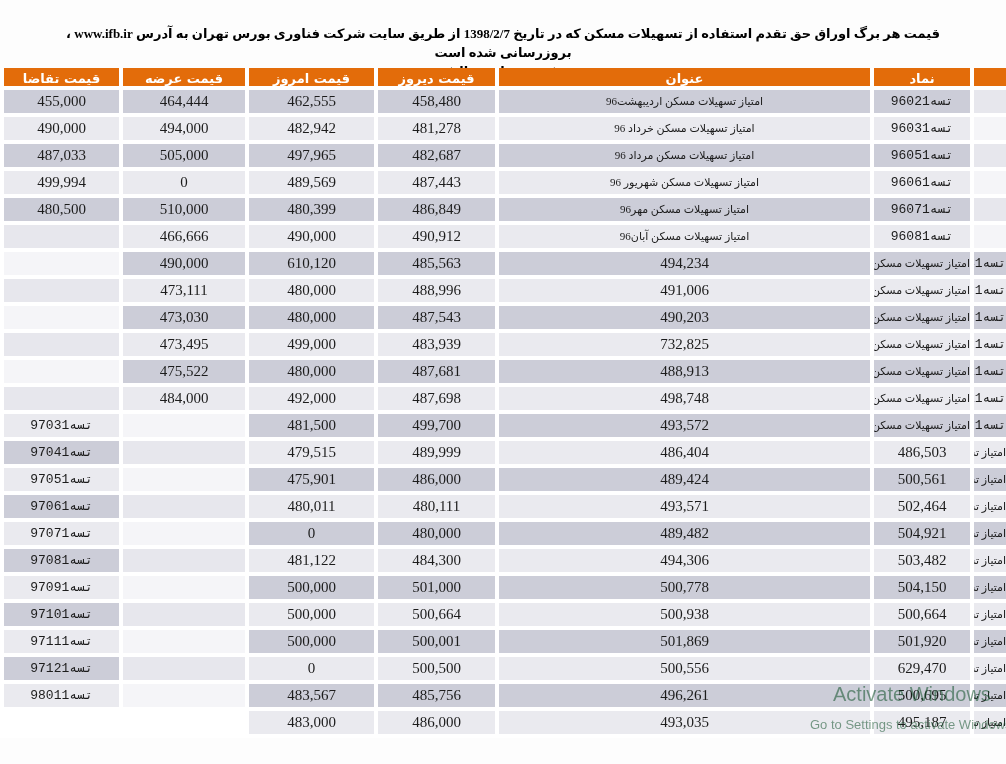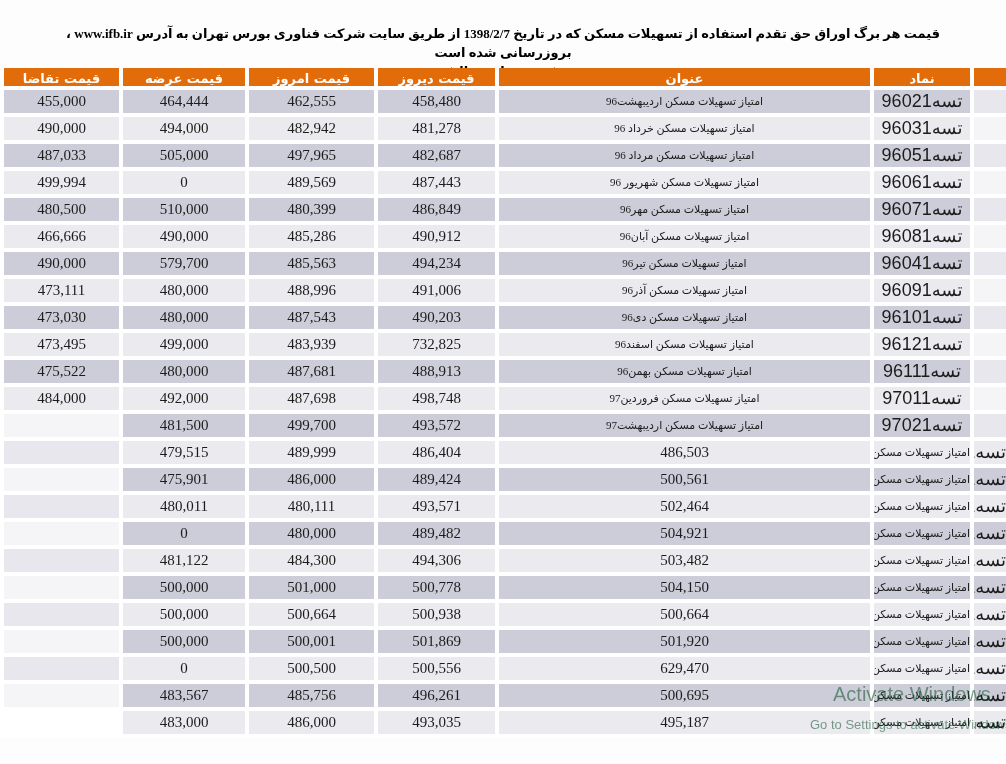--- a/index.html
+++ b/index.html
@@ -35,21 +35,21 @@
     border-bottom:4px solid #fff;border-left:4px solid #fff;
     background:var(--orange,#E36C0A);color:#fff;font-weight:bold;
     font-size:13px;text-align:center;white-space:nowrap;overflow:hidden;
     font-family:"DejaVu Sans","Liberation Sans",sans-serif;
   }
   .dark{background:var(--dark,#CCCDD8);}
   .light{background:var(--light,#EAEAEF);}
   .gutter.dark{background:var(--gutter-dark,#E7E7ED);}
   .gutter.light{background:var(--gutter-light,#F5F5F8);}
   .num{font-family:"Liberation Serif","DejaVu Sans",serif;font-size:15px;}
-  .sym{font-family:Liberation Sans, sans-serif;font-size:18px;}
+  .sym{font-family:Liberation Mono, monospace;font-size:13px;}
   .ttl{font-family:"Liberation Serif","DejaVu Sans",serif;font-size:11px;}
 
   
   .wm{position:absolute;color:#14532d;opacity:.55;white-space:nowrap;
       font-family:"Liberation Sans","DejaVu Sans",sans-serif;pointer-events:none;}
   .wm1{left:833px;top:683px;font-size:20px;}
   .wm2{left:810px;top:717px;font-size:13px;}
 </style>
 </head>
 <body>
@@ -103,29 +103,28 @@
       <div class="cell sym dark">تسه96071</div>
       <div class="cell ttl dark">امتیاز تسهیلات مسکن مهر96</div>
       <div class="cell num dark">486,849</div>
       <div class="cell num dark">480,399</div>
       <div class="cell num dark">510,000</div>
       <div class="cell num dark">480,500</div>
       <div class="cell gutter light"></div>
       <div class="cell sym light">تسه96081</div>
       <div class="cell ttl light">امتیاز تسهیلات مسکن آبان96</div>
       <div class="cell num light">490,912</div>
-      <div class="cell num light">485,286</div>
       <div class="cell num light">490,000</div>
       <div class="cell num light">466,666</div>
       <div class="cell gutter dark"></div>
       <div class="cell sym dark">تسه96041</div>
       <div class="cell ttl dark">امتیاز تسهیلات مسکن تیر96</div>
       <div class="cell num dark">494,234</div>
       <div class="cell num dark">485,563</div>
-      <div class="cell num dark">579,700</div>
+      <div class="cell num dark">610,120</div>
       <div class="cell num dark">490,000</div>
       <div class="cell gutter light"></div>
       <div class="cell sym light">تسه96091</div>
       <div class="cell ttl light">امتیاز تسهیلات مسکن آذر96</div>
       <div class="cell num light">491,006</div>
       <div class="cell num light">488,996</div>
       <div class="cell num light">480,000</div>
       <div class="cell num light">473,111</div>
       <div class="cell gutter dark"></div>
       <div class="cell sym dark">تسه96101</div>

